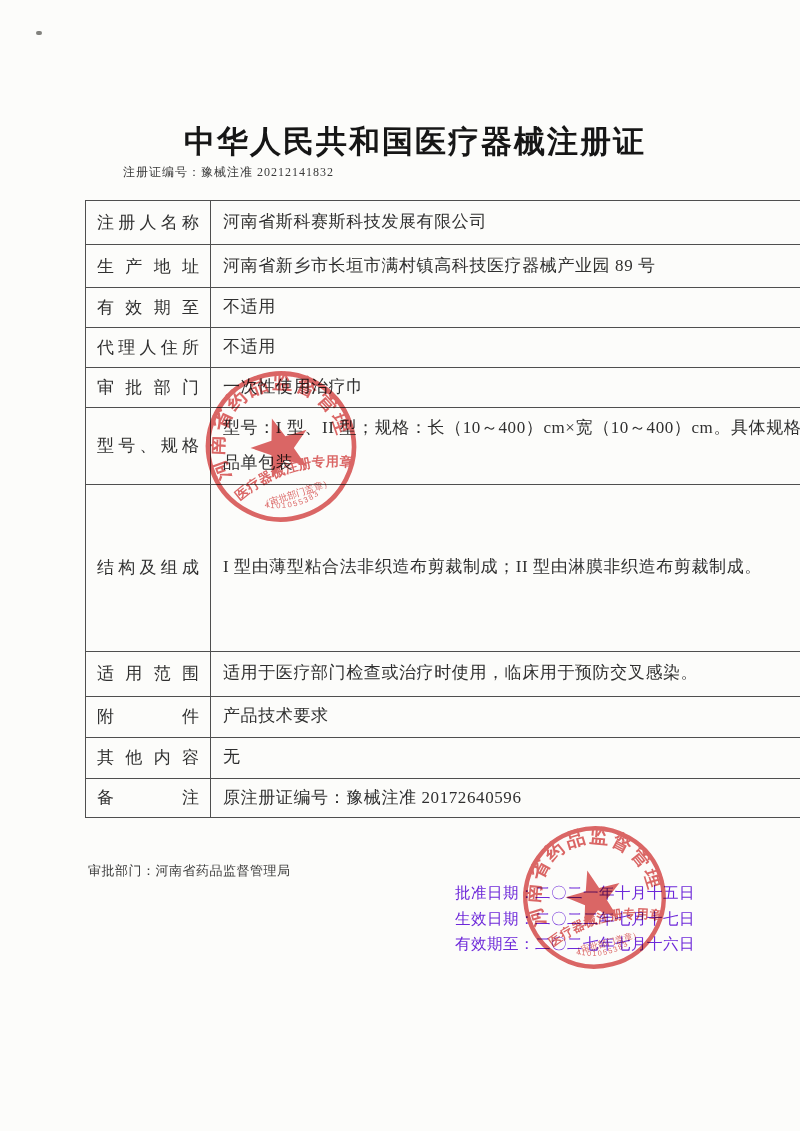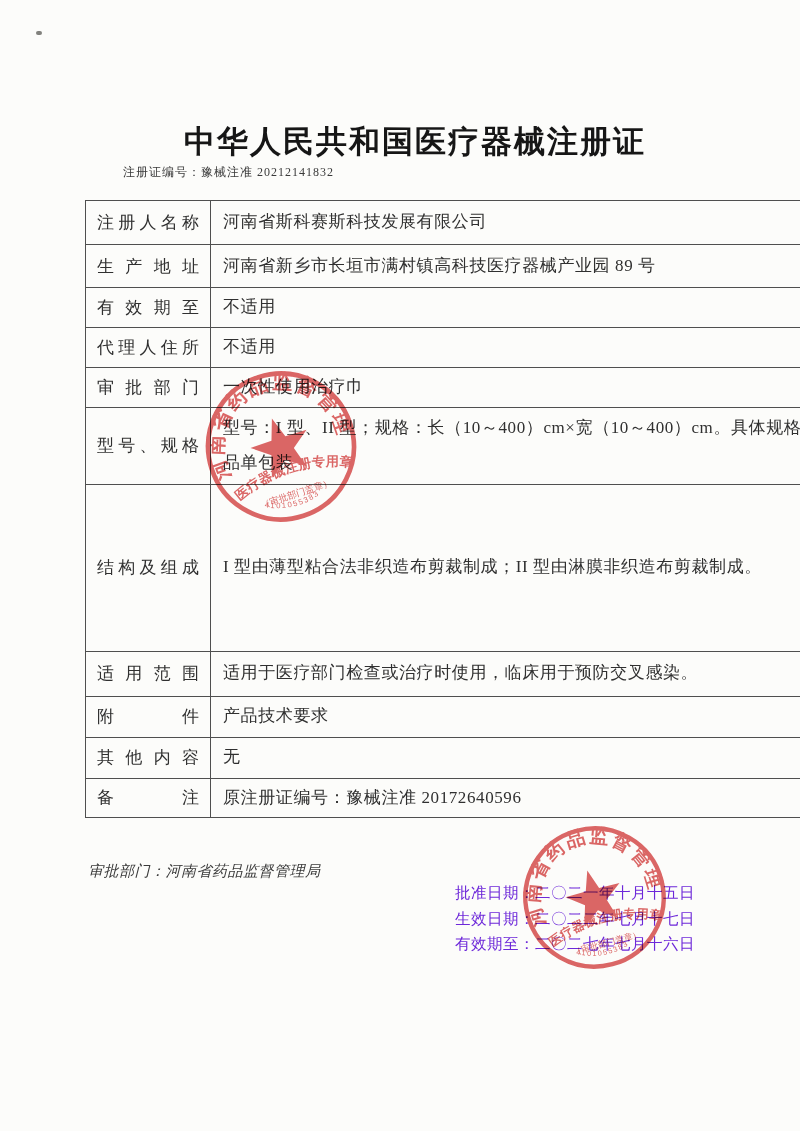--- a/index.html
+++ b/index.html
@@ -39,21 +39,21 @@
     letter-spacing:0;
     color:#2c2c2c;
   }
   td.val{
     padding:2px 8px 2px 12px;
     line-height:2.05;
     letter-spacing:0.6px;
   }
   .footer-dept{
     position:absolute;left:88px;top:862px;
-    font-size:15px;color:#3a3a3a;letter-spacing:0.5px;font-style:italic;
+    font-size:13px;color:#3a3a3a;letter-spacing:0.5px;
   }
   .footer-dates{
     position:absolute;left:455px;top:872px;
     font-size:15.5px;color:#6d28d9;letter-spacing:0.5px;
     line-height:25.5px;
     margin-top:8px;
   }
   .stamp{
     position:absolute;
     mix-blend-mode:multiply;

